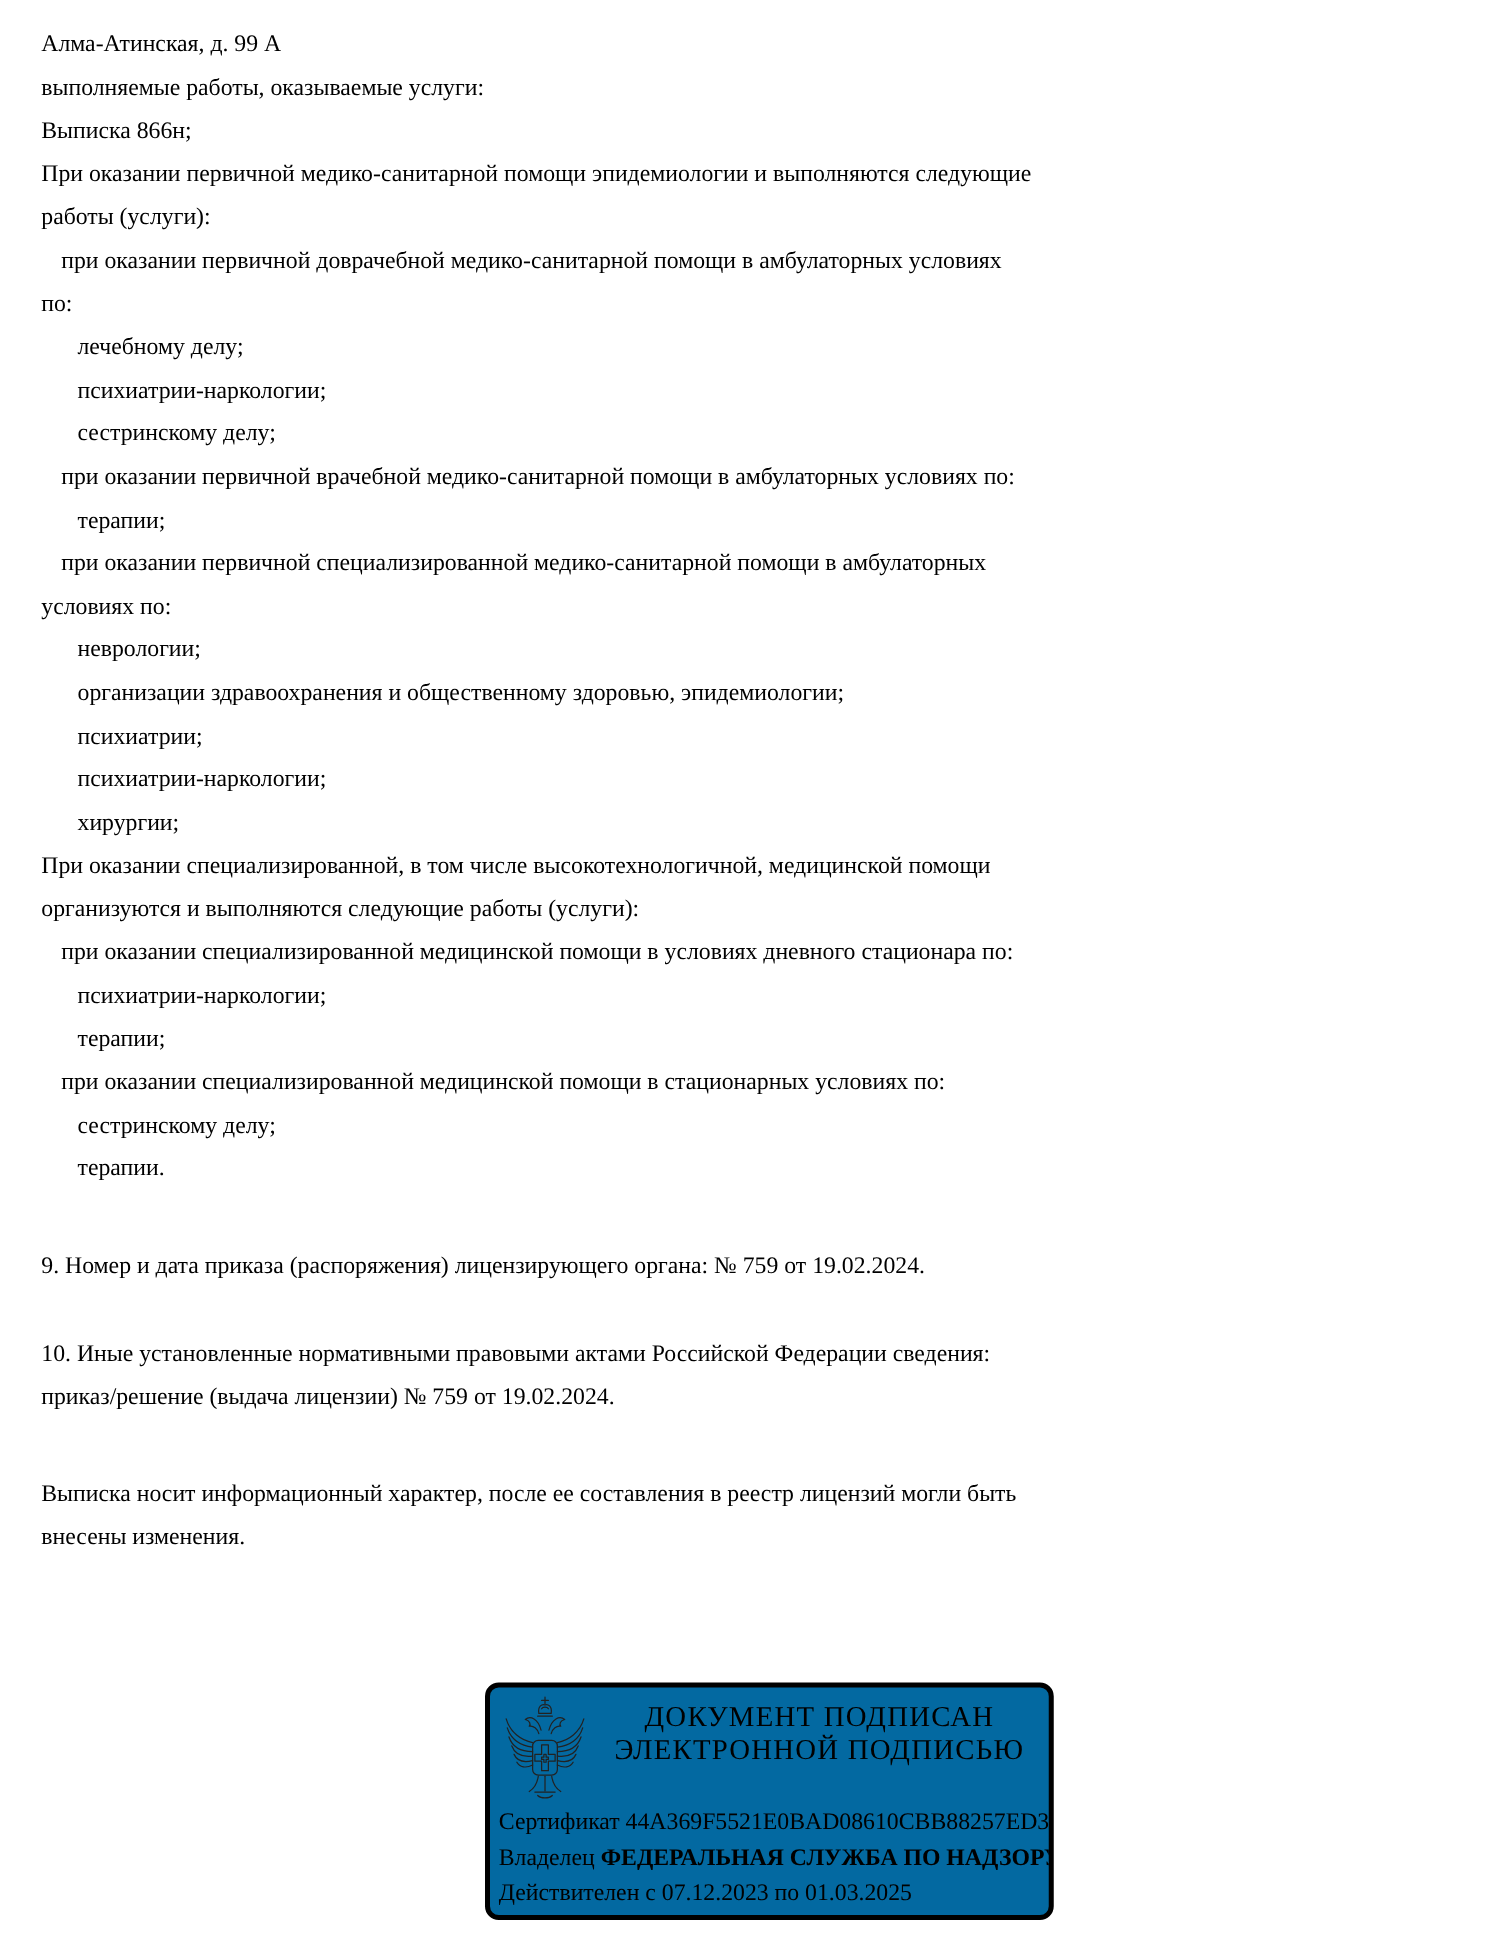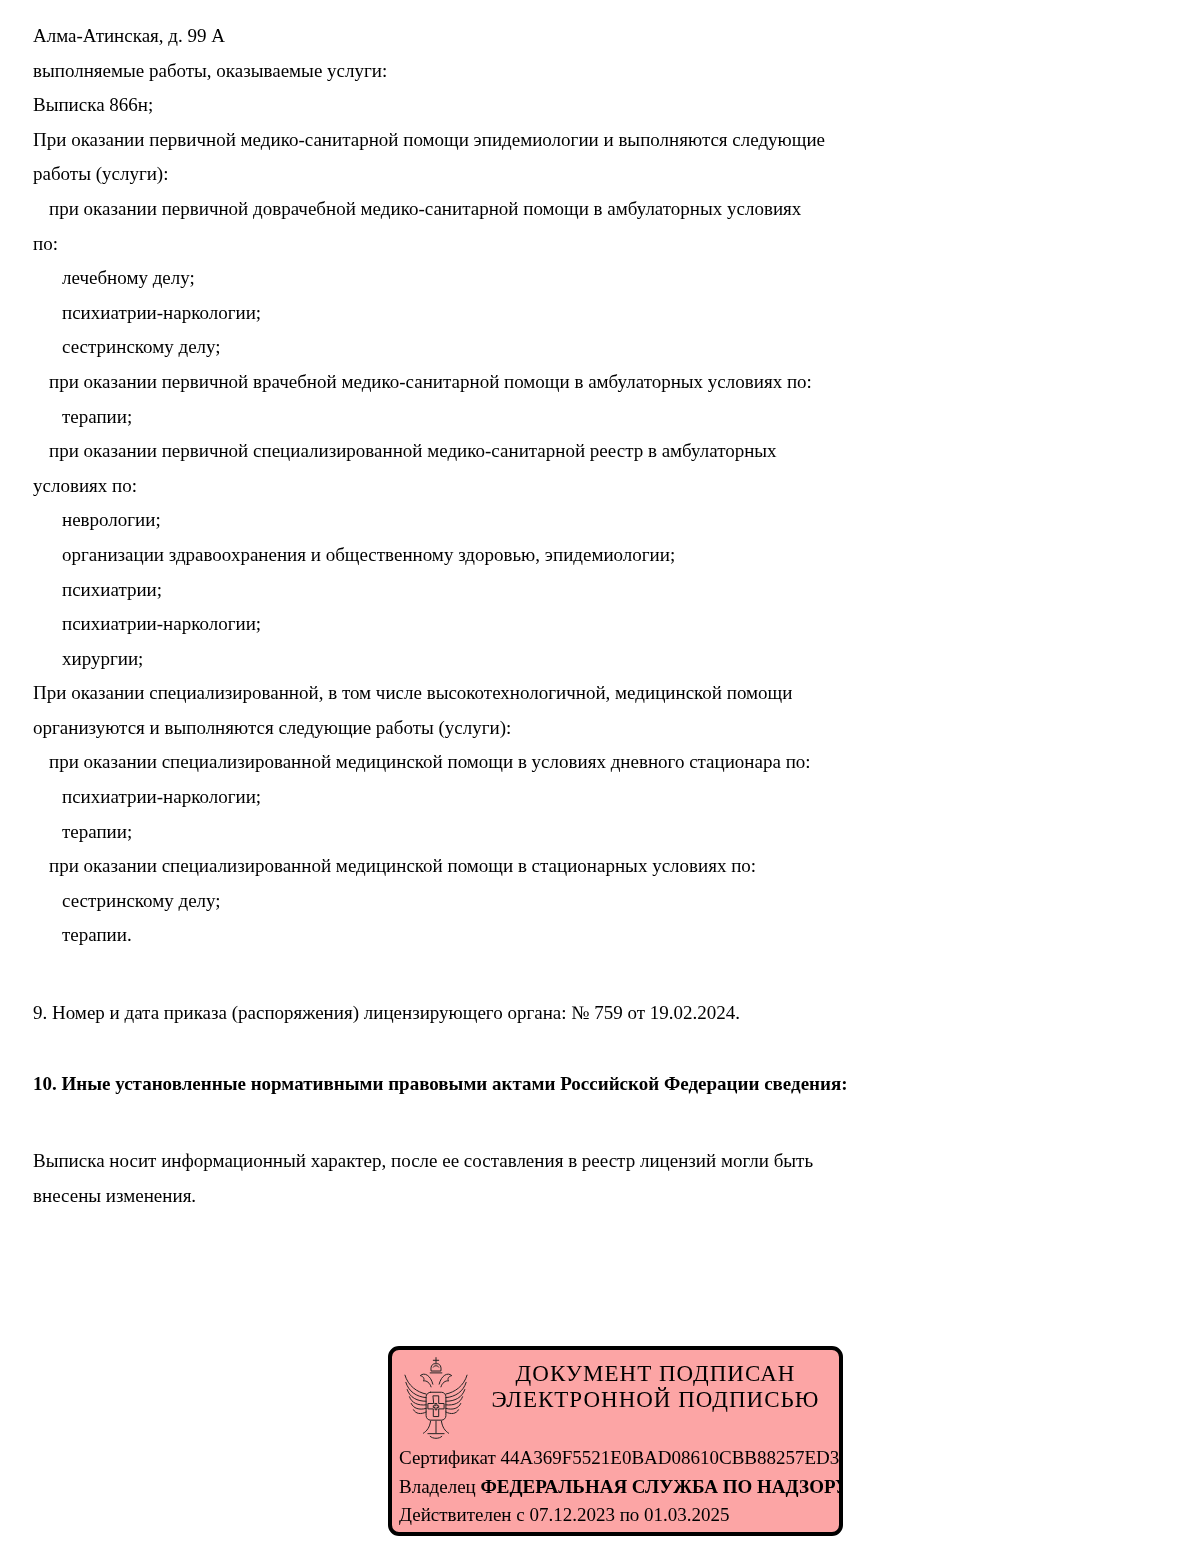--- a/index.html
+++ b/index.html
@@ -10,27 +10,27 @@
     overflow:hidden;
   }
   .doc{
     position:absolute;left:33px;top:19px;width:1155px;
     font-size:19px;line-height:34.6px;
   }
   .line{white-space:pre;}
   .ind1{padding-left:16px;}
   .ind2{padding-left:29px;}
   .para-gap-1{margin-top:43px;}
-  .para-gap-2{margin-top:36px;font-weight:bold;}
+  .para-gap-2{margin-top:36px;}
   
   .stamp{
     position:absolute;left:388px;top:1346px;
     width:447px;height:182px;
     border:4px solid #000000;border-radius:11px;
-    overflow:hidden;background:#fca5a5;
+    overflow:hidden;background:#0369a1;
   }
   .emblem{position:absolute;left:8px;top:5px;width:72px;height:88px;}
   .stamp-title{
     position:absolute;left:82px;right:2px;top:11px;
     text-align:center;font-size:23px;line-height:26px;letter-spacing:1px;
   }
   .stamp-body{
     position:absolute;left:7px;top:94px;right:-80px;
     font-size:19px;line-height:28.5px;white-space:nowrap;
   }
@@ -46,39 +46,40 @@
   <div class="line">Выписка 866н;</div>
   <div class="line">При оказании первичной медико-санитарной помощи эпидемиологии и выполняются следующие</div>
   <div class="line">работы (услуги):</div>
   <div class="line ind1">при оказании первичной доврачебной медико-санитарной помощи в амбулаторных условиях</div>
   <div class="line">по:</div>
   <div class="line ind2">лечебному делу;</div>
   <div class="line ind2">психиатрии-наркологии;</div>
   <div class="line ind2">сестринскому делу;</div>
   <div class="line ind1">при оказании первичной врачебной медико-санитарной помощи в амбулаторных условиях по:</div>
   <div class="line ind2">терапии;</div>
-  <div class="line ind1">при оказании первичной специализированной медико-санитарной реестр в амбулаторных</div>
+  <div class="line ind1">при оказании первичной специализированной медико-санитарной помощи в амбулаторных</div>
   <div class="line">условиях по:</div>
   <div class="line ind2">неврологии;</div>
   <div class="line ind2">организации здравоохранения и общественному здоровью, эпидемиологии;</div>
   <div class="line ind2">психиатрии;</div>
   <div class="line ind2">психиатрии-наркологии;</div>
   <div class="line ind2">хирургии;</div>
   <div class="line">При оказании специализированной, в том числе высокотехнологичной, медицинской помощи</div>
   <div class="line">организуются и выполняются следующие работы (услуги):</div>
   <div class="line ind1">при оказании специализированной медицинской помощи в условиях дневного стационара по:</div>
   <div class="line ind2">психиатрии-наркологии;</div>
   <div class="line ind2">терапии;</div>
   <div class="line ind1">при оказании специализированной медицинской помощи в стационарных условиях по:</div>
   <div class="line ind2">сестринскому делу;</div>
   <div class="line ind2">терапии.</div>
 
   <div class="line para-gap-1">9. Номер и дата приказа (распоряжения) лицензирующего органа: № 759 от 19.02.2024.</div>
 
   <div class="line para-gap-2">10. Иные установленные нормативными правовыми актами Российской Федерации сведения:</div>
+  <div class="line">приказ/решение (выдача лицензии) № 759 от 19.02.2024.</div>
 
   <div class="line para-gap-1">Выписка носит информационный характер, после ее составления в реестр лицензий могли быть</div>
   <div class="line">внесены изменения.</div>
 </div>
 
 <div class="stamp">
   <svg class="emblem" viewBox="0 0 80 95" xmlns="http://www.w3.org/2000/svg">
     <g stroke="#222222" fill="none" stroke-width="1.1" stroke-linecap="round" stroke-linejoin="round">
 
       <path d="M40,1.5 v6 M37,4.5 h6"></path>

